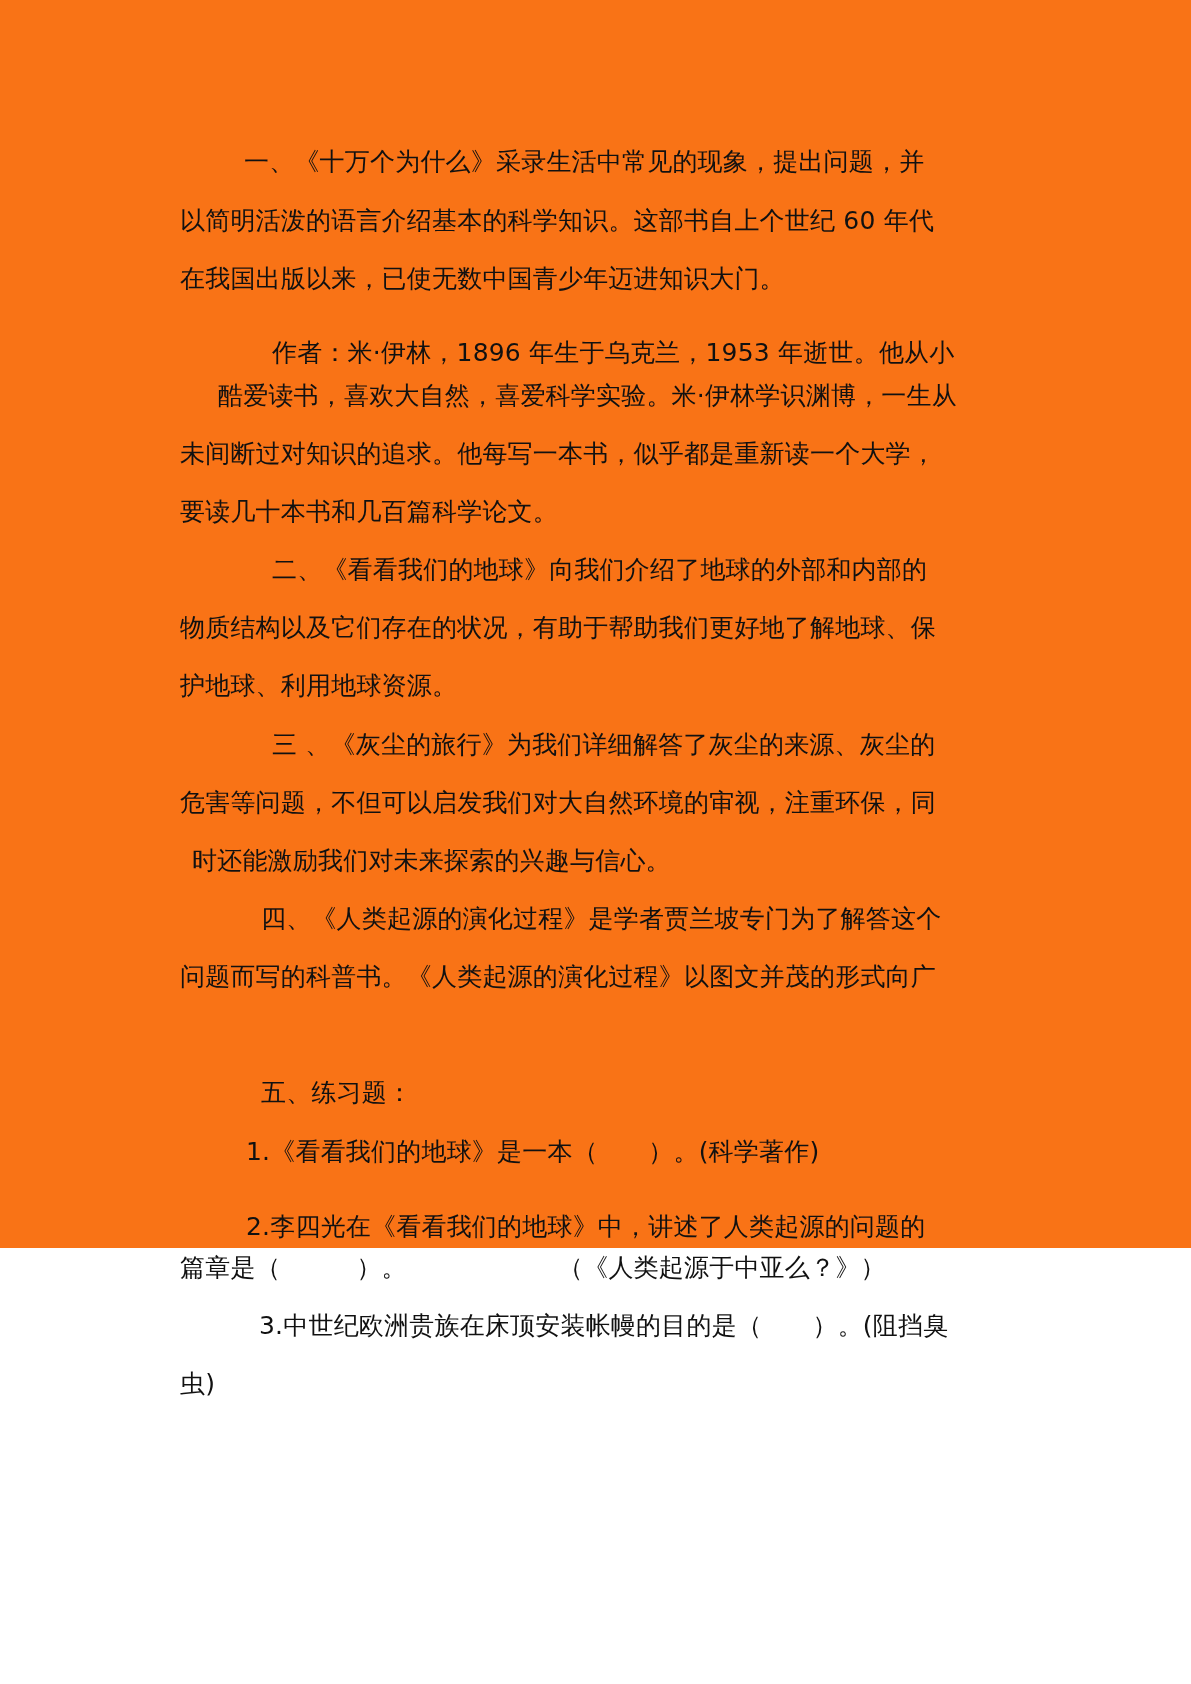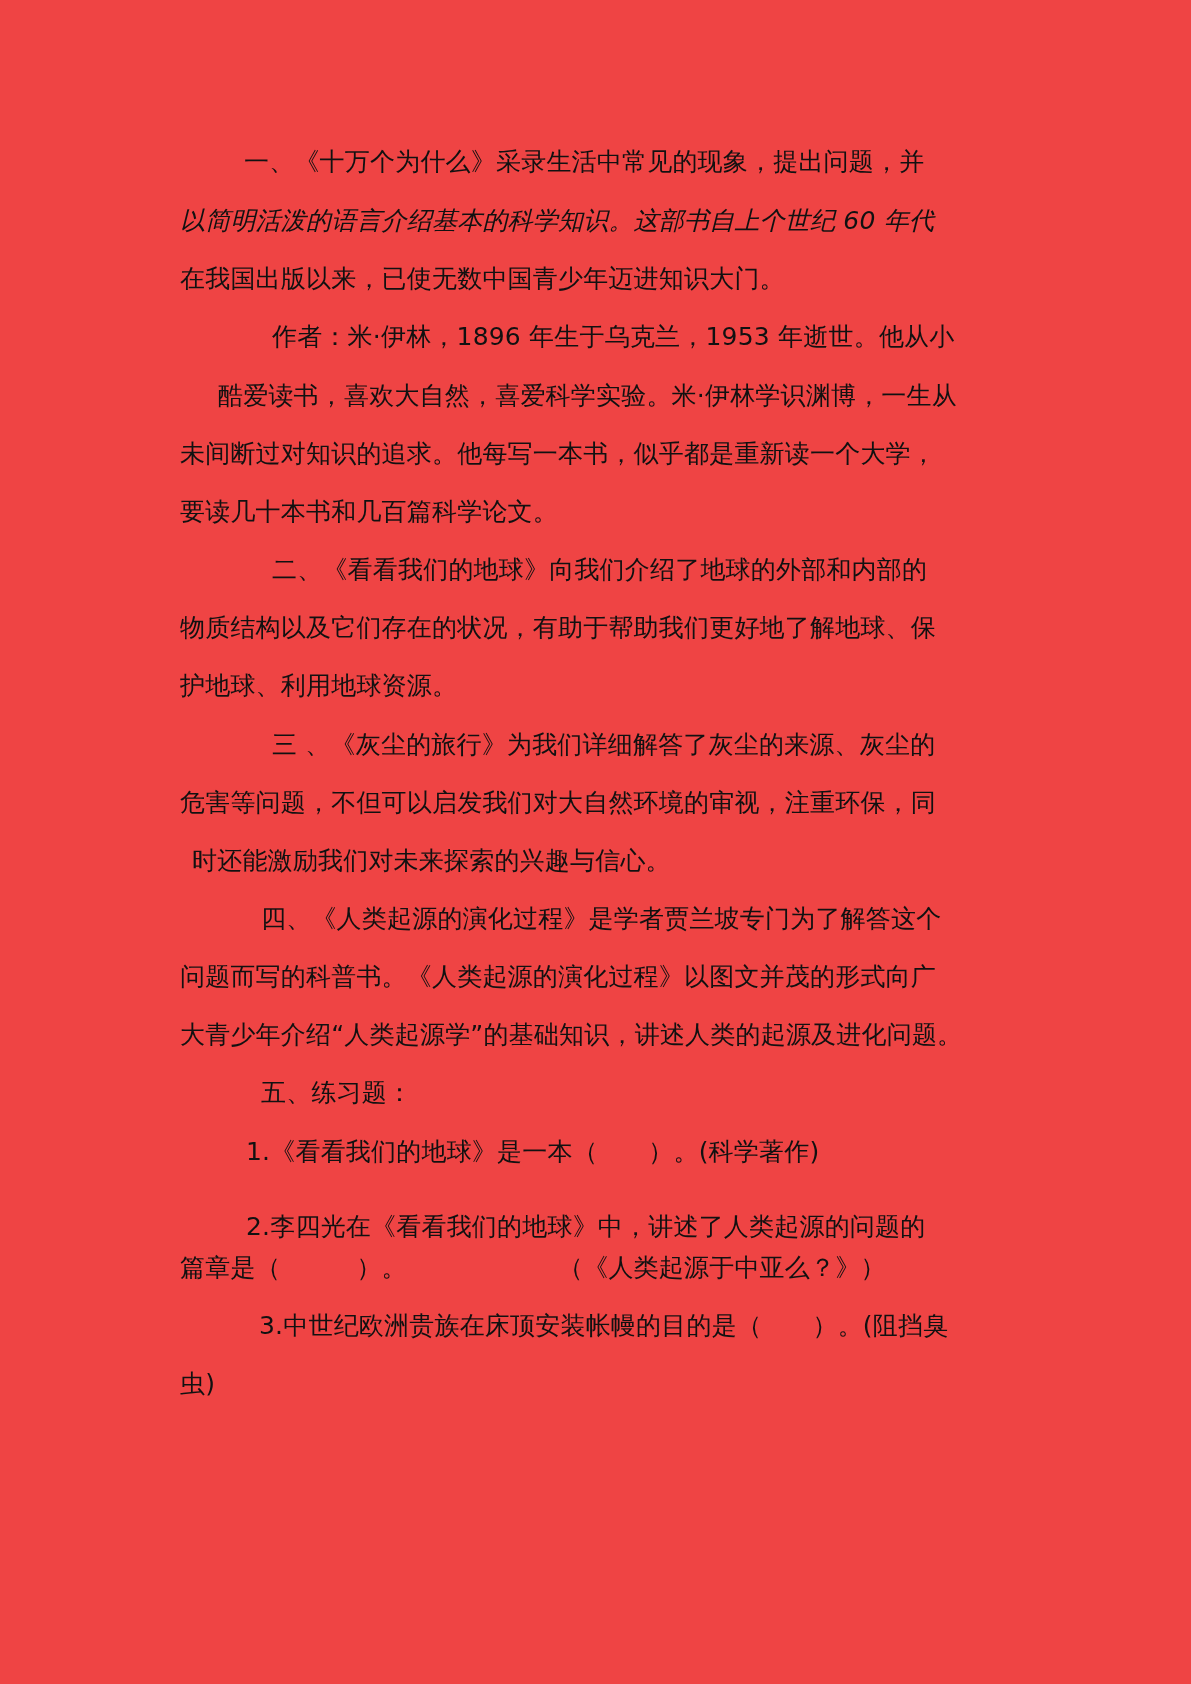--- a/index.html
+++ b/index.html
@@ -1,45 +1,44 @@
 <!DOCTYPE html>
 <html><head>
 <meta charset="utf-8">
 <style>
   html, body { margin:0; padding:0; background:#ffffff; }
   body { width:1191px; height:1684px; position:relative; overflow:hidden;
          font-family:"DejaVu Sans","Liberation Sans",sans-serif; color:#111; }
-  .page { position:absolute; left:0; top:0; width:1191px; height:1684px; background:#ef4444; }
+  .page { position:absolute; left:0; top:0; width:1191px; height:1248px; background:#f97316; }
   .line { position:absolute; left:180px; font-size:25px; line-height:30px; white-space:nowrap; letter-spacing:0.2px; }
 </style>
 </head>
 <body>
 
 <div class="page">
 
   <div class="line" style="top:147px;left:244px;">一、《十万个为什么》采录生活中常见的现象，提出问题，并</div>
-  <div class="line" style="top:206px;font-style:italic;">以简明活泼的语言介绍基本的科学知识。这部书自上个世纪 60 年代</div>
+  <div class="line" style="top:206px;">以简明活泼的语言介绍基本的科学知识。这部书自上个世纪 60 年代</div>
   <div class="line" style="top:264px;">在我国出版以来，已使无数中国青少年迈进知识大门。</div>
 
-  <div class="line" style="top:322px;left:272px;">作者：米·伊林，1896 年生于乌克兰，1953 年逝世。他从小</div>
+  <div class="line" style="top:338px;left:272px;">作者：米·伊林，1896 年生于乌克兰，1953 年逝世。他从小</div>
   <div class="line" style="top:381px;margin-left:38px;">酷爱读书，喜欢大自然，喜爱科学实验。米·伊林学识渊博，一生从</div>
   <div class="line" style="top:439px;">未间断过对知识的追求。他每写一本书，似乎都是重新读一个大学，</div>
   <div class="line" style="top:497px;">要读几十本书和几百篇科学论文。</div>
 
   <div class="line" style="top:555px;left:272px;">二、《看看我们的地球》向我们介绍了地球的外部和内部的</div>
   <div class="line" style="top:613px;">物质结构以及它们存在的状况，有助于帮助我们更好地了解地球、保</div>
   <div class="line" style="top:671px;">护地球、利用地球资源。</div>
 
   <div class="line" style="top:730px;left:272px;">三 、《灰尘的旅行》为我们详细解答了灰尘的来源、灰尘的</div>
   <div class="line" style="top:788px;text-align:right;">危害等问题，不但可以启发我们对大自然环境的审视，注重环保，同</div>
   <div class="line" style="top:846px;margin-left:12px;">时还能激励我们对未来探索的兴趣与信心。</div>
 
   <div class="line" style="top:904px;left:261px;">四、《人类起源的演化过程》是学者贾兰坡专门为了解答这个</div>
   <div class="line" style="top:962px;">问题而写的科普书。《人类起源的演化过程》以图文并茂的形式向广</div>
-  <div class="line" style="top:1020px;">大青少年介绍“人类起源学”的基础知识，讲述人类的起源及进化问题。</div>
 
   <div class="line" style="top:1078px;left:261px;">五、练习题：</div>
   <div class="line" style="top:1137px;left:246px;">1.《看看我们的地球》是一本（　　）。(科学著作)</div>
   <div class="line" style="top:1212px;left:246px;">2.李四光在《看看我们的地球》中，讲述了人类起源的问题的</div>
   <div class="line" style="top:1253px;">篇章是（　　　）。　　　　　　（《人类起源于中亚么？》）</div>
   <div class="line" style="top:1311px;left:259px;">3.中世纪欧洲贵族在床顶安装帐幔的目的是（　　）。(阻挡臭</div>
   <div class="line" style="top:1369px;">虫)</div>
 </div>
 
 </body></html>

